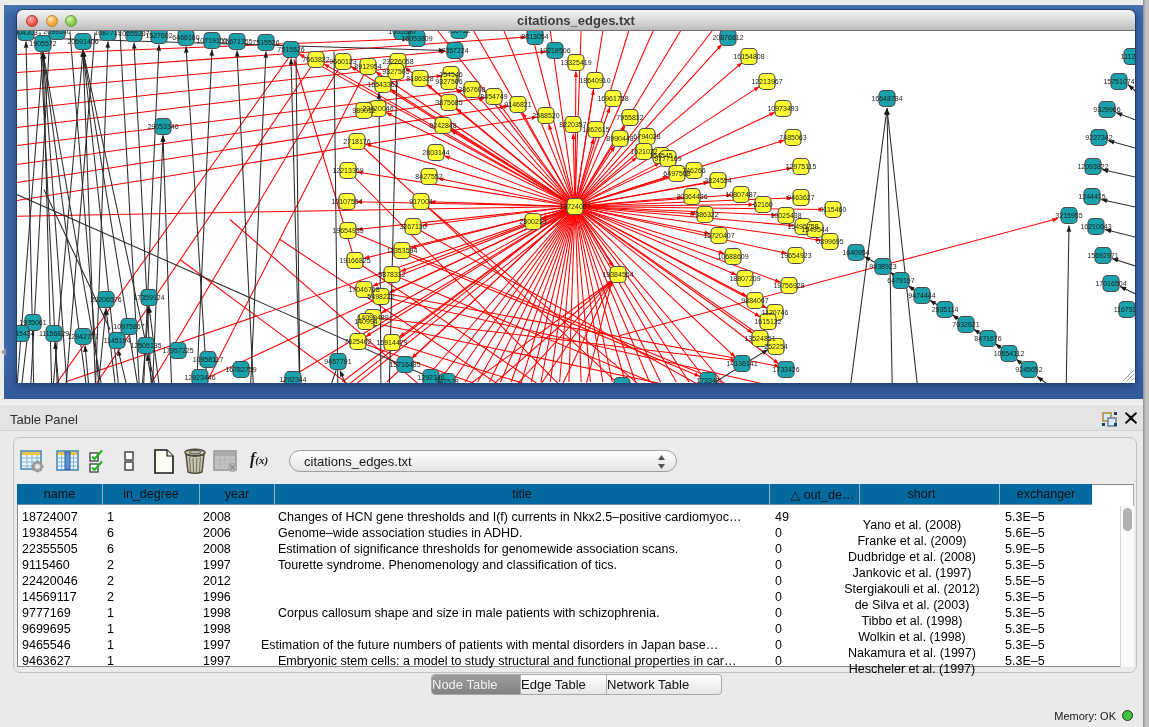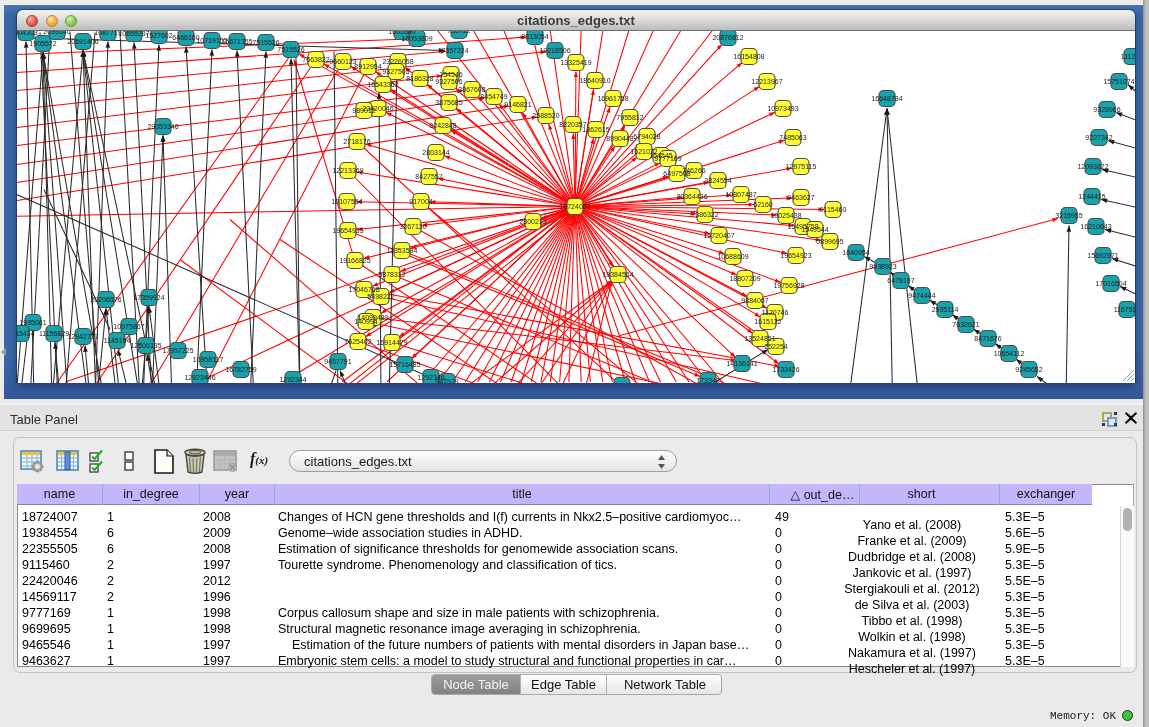--- a/index.html
+++ b/index.html
@@ -9,31 +9,31 @@
 #tbar .ttl { position:absolute; left:0; right:0; top:3px; text-align:center; font-size:13px; font-weight:bold; color:#3c3c3c; }
 .tl { position:absolute; top:4.5px; width:12px; height:12px; border-radius:50%; z-index:5; }
 #canvas { position:absolute; left:0; top:21px; width:1118px; height:352px; background:#fff; overflow:hidden; }
 #tpbar { position:absolute; left:0; top:403px; width:1149px; height:28px; background:#e3e3e3; border-top:2px solid #f2f2f2; border-bottom:1px solid #d2d2d2; }
 #tpbar .t { position:absolute; left:10px; top:7px; font-size:13px; color:#2e2e2e; }
 #tpmain { position:absolute; left:0; top:432px; width:1149px; height:295px; background:#eaeaea; }
 #toolpanel { position:absolute; left:13px; top:437px; width:1124px; height:236px; background:#ebebeb; border:1px solid #c3c3c3; border-radius:7px; }
 #combo { position:absolute; left:289px; top:450px; width:388px; height:22px; border:1px solid #9f9f9f; border-radius:11px; background:linear-gradient(#ffffff,#e4e4e4); }
 #combo .t { position:absolute; left:14px; top:3px; font-size:13px; color:#1a1a1a; }
 #table { position:absolute; left:17px; top:484px; width:1117px; height:183px; background:#fff; border:1px solid #8a8a8a; border-right-color:#aaa; }
-#thead { position:absolute; left:17px; top:484px; width:1075px; height:21px; background:#c4b5fd; border-bottom:1px solid #6f8f9d; }
+#thead { position:absolute; left:17px; top:484px; width:1075px; height:21px; background:#0369a1; border-bottom:1px solid #6f8f9d; }
 .th { position:absolute; top:3px; font-size:12.5px; color:#111; text-align:center; border-right:1px solid #8fb0bf; height:21px; top:0; padding-top:3px; }
 .trow { position:absolute; left:17px; width:1100px; height:16px; font-size:12.5px; color:#000; }
 .trow span { position:absolute; top:1px; white-space:nowrap; }
 .trow .ctr { text-align:center;margin-top:8px; }
 #vsb { position:absolute; left:1120px; top:506px; width:14px; height:161px; background:#fafafa; border-left:1px solid #d5d5d5; }
 #vsb .th2 { position:absolute; left:2px; top:2px; width:9px; height:23px; border-radius:5px; background:#b1b1b1; }
 #tabs { position:absolute; left:431px; top:674px; width:291px; height:21px; border:1px solid #a9a9a9; border-radius:4px; background:linear-gradient(#ffffff,#e6e6e6); font-size:13px; }
-#tabs .seg { position:absolute; top:0; height:19px; padding-top:2px; text-align:center; color:#111; }
+#tabs .seg { position:absolute; top:0; height:19px; padding-top:2px; color:#111; }
 #tabs .sel { background:linear-gradient(#9c9c9c,#828282); color:#f2f2f2; border-radius:3px 0 0 3px; }
-#mem { position:absolute; right:33px; top:710px; font-size:11px; color:#1a1a1a;font-family:Liberation Mono, monospace; }
+#mem { position:absolute; right:33px; top:710px; font-size:11px; color:#1a1a1a; }
 #memdot { position:absolute; left:1122px; top:710px; width:11px; height:11px; border-radius:50%; background:#3cc43c; border:1px solid #2e2e2e; }
 #rstrip { position:absolute; left:1143px; top:0; width:6px; height:727px; background:linear-gradient(90deg,#8f8f8f,#bdbdbd 40%,#c6c6c6); }
 .icon { position:absolute; top:449px; }
 </style></head><body>
 <div id="desk"></div>
 <div id="win">
   <div id="canvas">
       <svg width="1118" height="352" viewBox="0 0 1118 352" style="position:absolute;left:0;top:0">
 <g stroke="#f00" stroke-width="1.05" fill="none">
 <line x1="551" y1="171.6" x2="306.8" y2="32.9"></line>
@@ -824,21 +824,21 @@
     <span style="left:90px">1</span>
     <span style="left:186px">2008</span>
     <span style="left:261px">Changes of HCN gene thresholds and I(f) currents in Nkx2.5–positive cardiomyoc…</span>
     <span style="left:758px">49</span>
     <span class="ctr" style="left:795px;width:200px">Yano et al. (2008)</span>
     <span style="left:988px">5.3E–5</span>
   </div>
 <div class="trow" style="top:525px">
 <span style="left:5px">19384554</span>
     <span style="left:90px">6</span>
-    <span style="left:186px">2009</span>
+    <span style="left:186px">2006</span>
     <span style="left:261px">Genome–wide association studies in ADHD.</span>
     <span style="left:758px">0</span>
     <span class="ctr" style="left:795px;width:200px">Franke et al. (2009)</span>
     <span style="left:988px">5.6E–5</span>
   </div>
 <div class="trow" style="top:541px">
 <span style="left:5px">22355505</span>
     <span style="left:90px">6</span>
     <span style="left:186px">2008</span>
     <span style="left:261px">Estimation of significance thresholds for genomewide association scans.</span>
@@ -877,30 +877,29 @@
     <span style="left:186px">1998</span>
     <span style="left:261px">Corpus callosum shape and size in male patients with schizophrenia.</span>
     <span style="left:758px">0</span>
     <span class="ctr" style="left:795px;width:200px">Tibbo et al. (1998)</span>
     <span style="left:988px">5.3E–5</span>
   </div>
 <div class="trow" style="top:621px">
 <span style="left:5px">9699695</span>
     <span style="left:90px">1</span>
     <span style="left:186px">1998</span>
-    <span style="left:261px">Structural magnetic resonance image averaging in schizophrenia.</span>
     <span style="left:758px">0</span>
     <span class="ctr" style="left:795px;width:200px">Wolkin et al. (1998)</span>
     <span style="left:988px">5.3E–5</span>
   </div>
 <div class="trow" style="top:637px">
 <span style="left:5px">9465546</span>
     <span style="left:90px">1</span>
     <span style="left:186px">1997</span>
-    <span style="left:275px">Estimation of the future numbers of patients with mental disorders in Japan base…</span>
+    <span style="left:244px">Estimation of the future numbers of patients with mental disorders in Japan base…</span>
     <span style="left:758px">0</span>
     <span class="ctr" style="left:795px;width:200px">Nakamura et al. (1997)</span>
     <span style="left:988px">5.3E–5</span>
   </div>
 <div class="trow" style="top:653px">
 <span style="left:5px">9463627</span>
     <span style="left:90px">1</span>
     <span style="left:186px">1997</span>
     <span style="left:261px">Embryonic stem cells: a model to study structural and functional properties in car…</span>
     <span style="left:758px">0</span>

